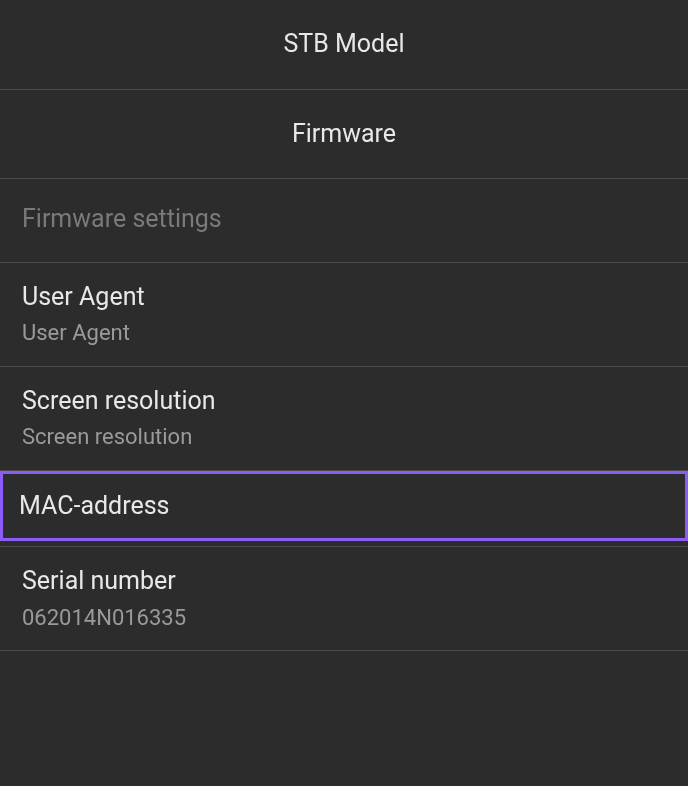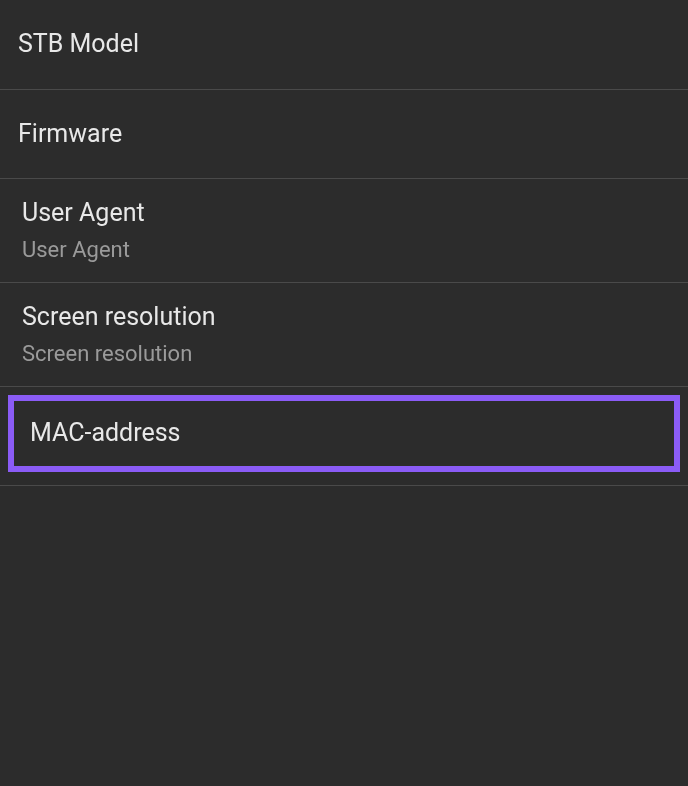--- a/index.html
+++ b/index.html
@@ -35,64 +35,72 @@
       color: #7a7a7a;
     }
     .setting-subtitle {
       color: #9a9a9a;
       font-size: 22px;
       font-weight: 400;
       margin-top: 6px;
       line-height: 1.3;
     }
     .highlighted-wrapper {
-      border: 6px solid #8b5cf6;
-      margin: 8px;
+      border: 3px solid #8b5cf6;
+      margin: 0;
     }
     .highlighted-wrapper .setting-item {
       border-bottom: none;
       padding: 16px 16px;
     }
     .setting-item.firmware-settings {
       padding: 24px 22px 26px 22px;
     }
     .setting-item.single-line {
-      padding: 28px 18px;
+      padding: 28px 32px;
+      text-align: center;
     }
     .spacer-after-highlight {
       height: 6px;
       border-bottom: 1px solid #4a4a4a;
     }
   </style>
 </head>
 <body>
 
 <div class="settings-list">
 
   <div class="setting-item single-line first">
     <div class="setting-title">STB Model</div>
   </div>
 
   <div class="setting-item single-line">
     <div class="setting-title">Firmware</div>
   </div>
 
+  <div class="setting-item firmware-settings">
+    <div class="setting-title disabled">Firmware settings</div>
+  </div>
 
   <div class="setting-item">
     <div class="setting-title">User Agent</div>
     <div class="setting-subtitle">User Agent</div>
   </div>
 
   <div class="setting-item">
     <div class="setting-title">Screen resolution</div>
     <div class="setting-subtitle">Screen resolution</div>
   </div>
 
   <div class="highlighted-wrapper">
     <div class="setting-item">
       <div class="setting-title">MAC-address</div>
     </div>
   </div>
 
   <div class="spacer-after-highlight"></div>
 
+  <div class="setting-item">
+    <div class="setting-title">Serial number</div>
+    <div class="setting-subtitle">062014N016335</div>
+  </div>
 
 </div>
 
 </body></html>

